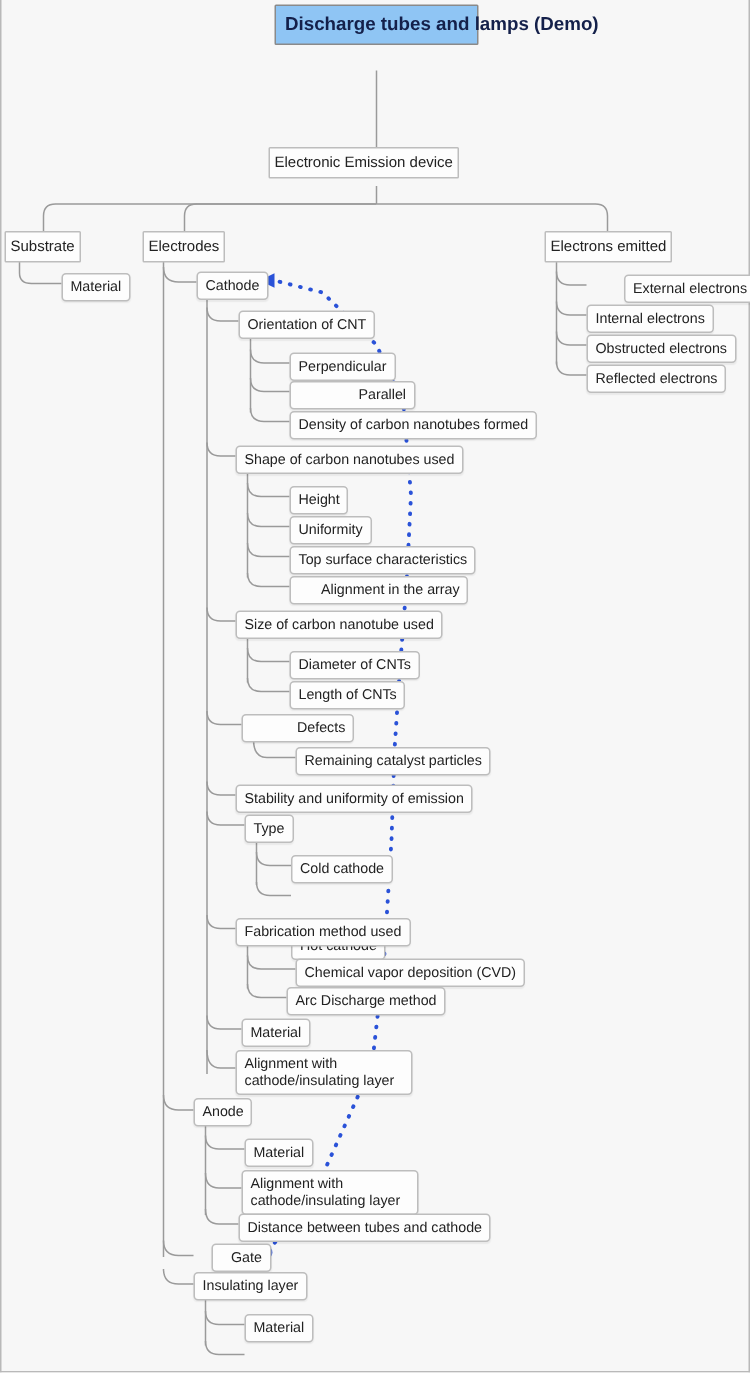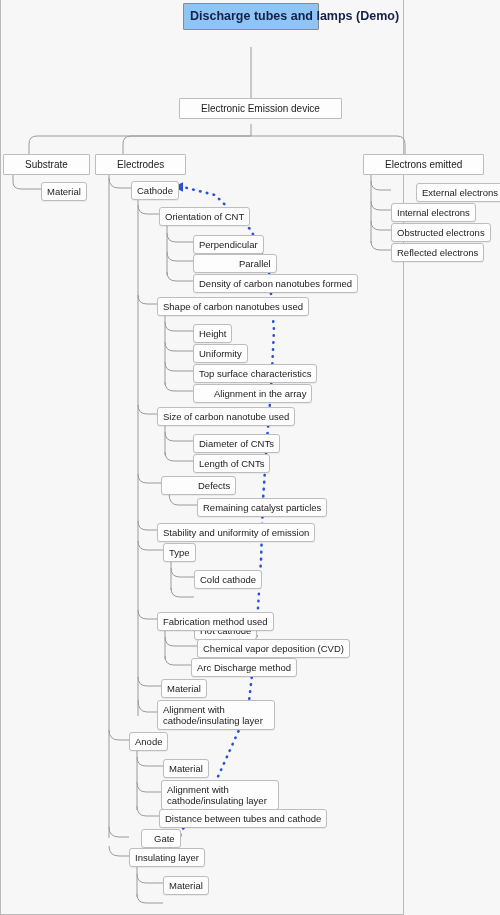--- a/index.html
+++ b/index.html
@@ -4,21 +4,21 @@
 <style>
   html,body{margin:0;padding:0;}
   body{
     width:500px;height:915px;
     background:#f7f7f7;
     font-family:"Liberation Sans",sans-serif;
     overflow:hidden;
   }
   #canvas{
     position:relative;
-    width:404px;height:915px;
+    width:500px;height:915px;
     background:#f7f7f7;
     border-left:1px solid #b9b9b9;
     border-right:1px solid #b9b9b9;
     border-bottom:1px solid #b9b9b9;
     box-sizing:border-box;
   }
   svg#links{
     position:absolute;left:0;top:0;width:500px;height:915px;
     pointer-events:none;
   }
@@ -44,21 +44,21 @@
     line-height:15px;
     font-weight:bold;
     color:#14204a;
     text-align:center;
     padding:5px 6px;
     box-shadow:none;
   }
   .node.level1{
     border-radius:1px;
     font-size:10px;
-    padding:4px 21px;
+    padding:4px 3px;
     box-shadow:none;
   }
 </style>
 </head>
 <body>
 
 <div id="canvas">
 
   <svg id="links" viewBox="0 0 500 915" xmlns="http://www.w3.org/2000/svg">
     <g fill="none" stroke="#9a9a9a" stroke-width="1">

